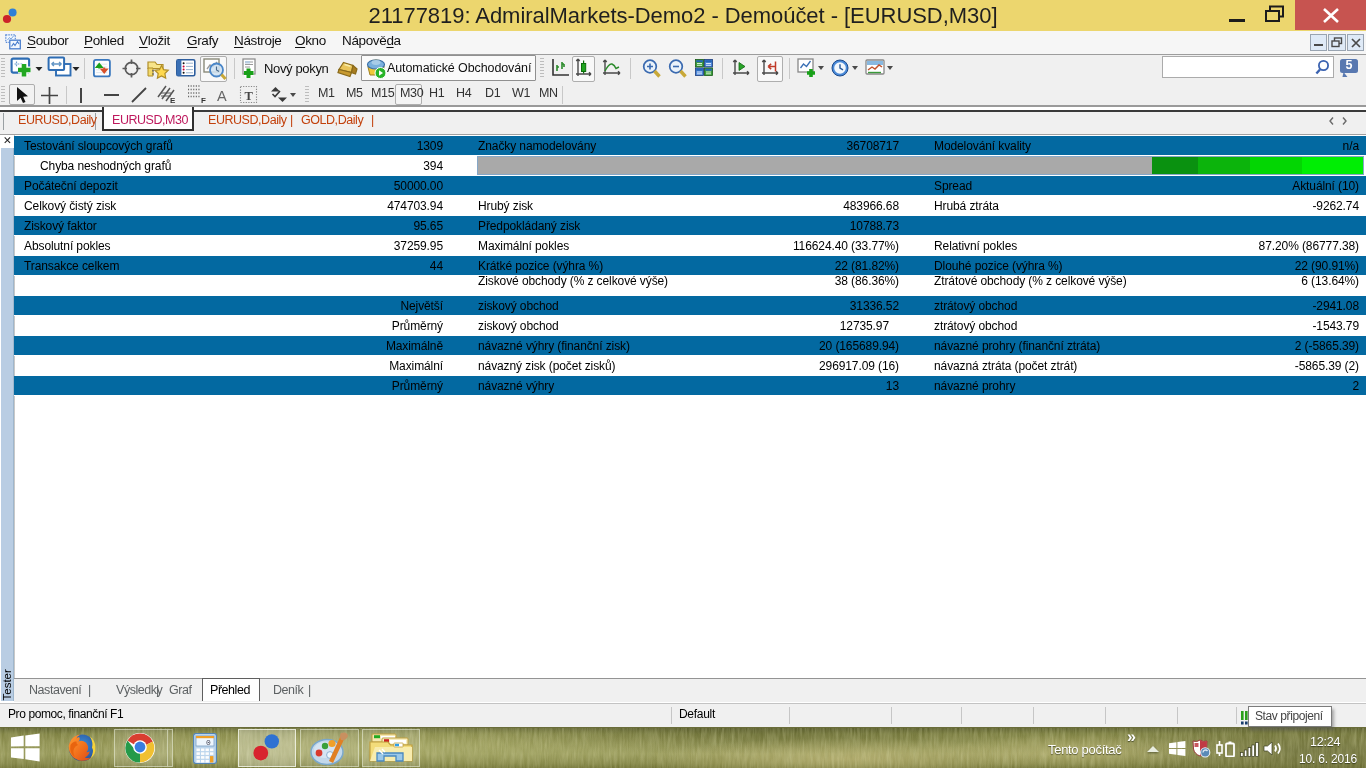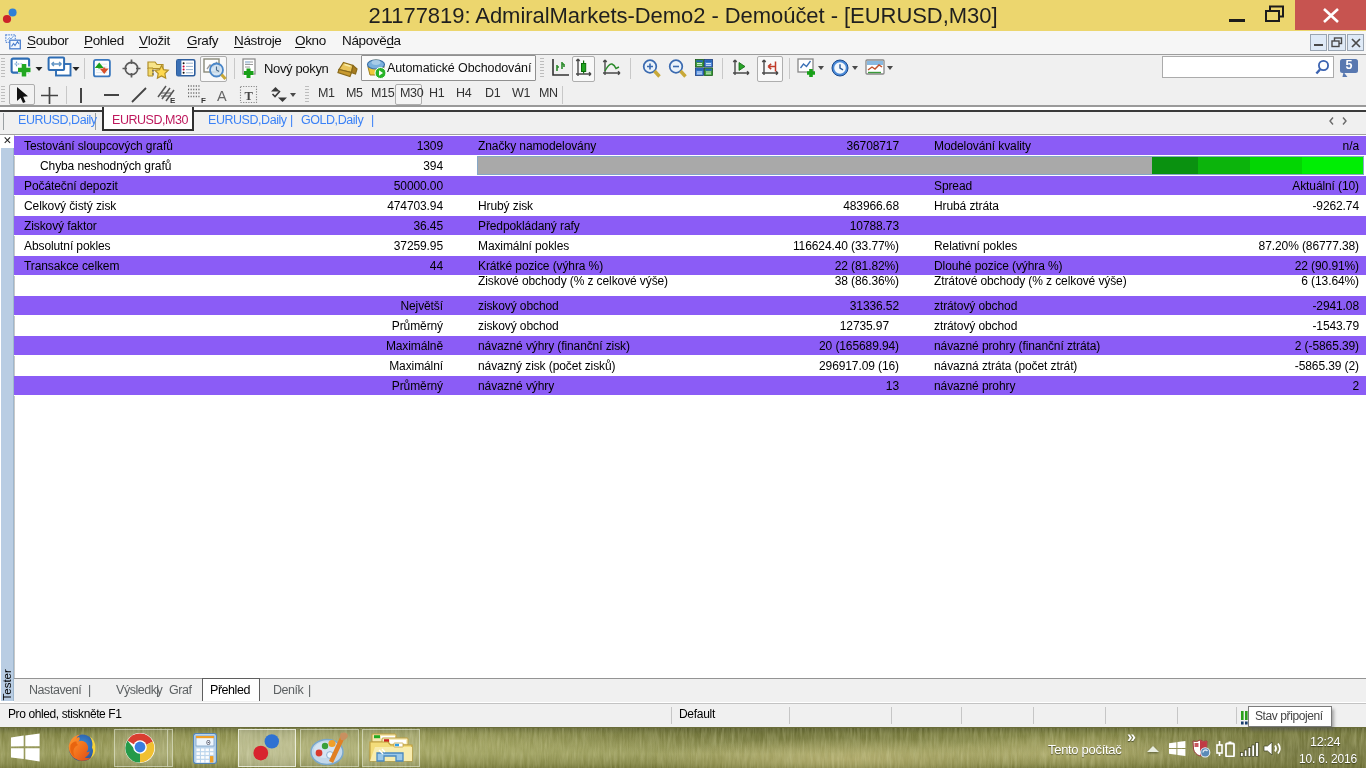--- a/index.html
+++ b/index.html
@@ -6,24 +6,24 @@
 .abs{position:absolute}
 #titlebar{left:0;top:0;width:1366px;height:31px;background:#ecd66e}
 #title{left:0;top:1px;width:1366px;text-align:center;font-size:22px;color:#1f1f1f;line-height:29px;letter-spacing:-0.05px}
 #closebtn{left:1295px;top:0;width:71px;height:30px;background:#c75450}
 #menubar{left:0;top:31px;width:1366px;height:23px;background:#f6f6f6}
 .menu{top:33px;font-size:13.5px;color:#111;letter-spacing:-0.35px}
 .menu u{text-decoration:underline;text-underline-offset:2px}
 #toolbar1{left:0;top:54px;width:1366px;height:29px;background:#f0f0f0;border-top:1px solid #9d9d9d}
 #toolbar2{left:0;top:83px;width:1366px;height:22px;background:#f0f0f0}
 #tabbar{left:0;top:105px;width:1366px;height:29px;background:#f0f0f0}
-.tabtext{font-size:12.5px;color:#3b82f6;top:110px;line-height:21px;letter-spacing:-0.45px}
+.tabtext{font-size:12.5px;color:#c2410c;top:110px;line-height:21px;letter-spacing:-0.45px}
 #content{left:0;top:135px;width:1366px;height:542px;background:#fff}
 .row{left:14px;width:1352px;height:20px;position:absolute;font-size:12px;line-height:20px;color:#000}
-.gray{background:#8b5cf6;border-bottom:1px solid #fff}
+.gray{background:#0369a1;border-bottom:1px solid #fff}
 .cell{position:absolute;white-space:nowrap;letter-spacing:-0.1px}
 #bluestrip{left:1px;top:148px;width:13px;height:553px;background:#b9cde3;border-right:1px solid #9eb6cc}
 #tester-label{left:-13px;top:674px;width:40px;height:13px;transform:rotate(-90deg);transform-origin:center;font-size:11.5px;color:#000;text-align:left}
 #btabs{left:14px;top:678px;width:1352px;height:24px;background:#f0f0f0;border-top:1px solid #949494}
 .btab{top:683px;font-size:12.5px;color:#5d6163;letter-spacing:-0.45px}
 #statusbar{left:0;top:703px;width:1366px;height:24px;background:#f0f0f0;border-top:1px solid #c3c3c3}
 .sep{position:absolute;top:707px;width:1px;height:17px;background:#c6c6c6}
 #taskbar{left:0;top:728px;width:1366px;height:40px;overflow:hidden}
 .tbox{position:absolute;top:729px;height:38px;border:1px solid rgba(235,240,220,0.55);background:rgba(255,255,255,0.13)}
 #tooltip{left:1248px;top:706px;width:84px;height:21px;background:#fff;border:1px solid #7c7c7c;box-shadow:2px 3px 3px rgba(90,90,90,0.5);font-size:12px;line-height:19px;color:#444;padding-left:6px;letter-spacing:-0.4px}
@@ -337,22 +337,22 @@
 <div class="row" style="top:196px">
       <span class="cell" style="left:10px">Celkový čistý zisk</span>
       <span class="cell" style="right:923px">474703.94</span>
       <span class="cell" style="left:464px">Hrubý zisk</span>
       <span class="cell" style="right:467px">483966.68</span>
       <span class="cell" style="left:920px">Hrubá ztráta</span>
       <span class="cell" style="right:7px">-9262.74</span>
     </div>
 <div class="row gray" style="top:216px">
       <span class="cell" style="left:10px">Ziskový faktor</span>
-      <span class="cell" style="right:923px">36.45</span>
-      <span class="cell" style="left:464px">Předpokládaný rafy</span>
+      <span class="cell" style="right:923px">95.65</span>
+      <span class="cell" style="left:464px">Předpokládaný zisk</span>
       <span class="cell" style="right:467px">10788.73</span>
     </div>
 <div class="row" style="top:236px">
       <span class="cell" style="left:10px">Absolutní pokles</span>
       <span class="cell" style="right:923px">37259.95</span>
       <span class="cell" style="left:464px">Maximální pokles</span>
       <span class="cell" style="right:467px">116624.40 (33.77%)</span>
       <span class="cell" style="left:920px">Relativní pokles</span>
       <span class="cell" style="right:7px">87.20% (86777.38)</span>
     </div>
@@ -418,21 +418,21 @@
 <div class="abs btab" style="left:88px">|</div>
 <div class="abs btab" style="left:116px">Výsledky</div>
 <div class="abs btab" style="left:156px">|</div>
 <div class="abs btab" style="left:169px">Graf</div>
 <div class="abs" style="left:202px;top:678px;width:58px;height:23px;background:#fff;border:1px solid #5f5f5f;border-bottom:none"></div>
 <div class="abs btab" style="left:210px;color:#000">Přehled</div>
 <div class="abs btab" style="left:273px">Deník</div>
 <div class="abs btab" style="left:308px">|</div>
 
 <div class="abs" id="statusbar"></div>
-<div class="abs" style="left:8px;top:707px;font-size:12px;letter-spacing:-0.4px">Pro ohled, stiskněte F1</div>
+<div class="abs" style="left:8px;top:707px;font-size:12px;letter-spacing:-0.4px">Pro pomoc, finanční F1</div>
 <div class="abs" style="left:679px;top:707px;font-size:12px;letter-spacing:-0.3px">Default</div>
 <div class="sep" style="left:671px"></div>
 <div class="sep" style="left:789px"></div>
 <div class="sep" style="left:891px"></div>
 <div class="sep" style="left:961px"></div>
 <div class="sep" style="left:1033px"></div>
 <div class="sep" style="left:1105px"></div>
 <div class="sep" style="left:1177px"></div>
 <div class="sep" style="left:1236px"></div>
 <svg class="abs" style="left:1241px;top:711px" width="8" height="14">

